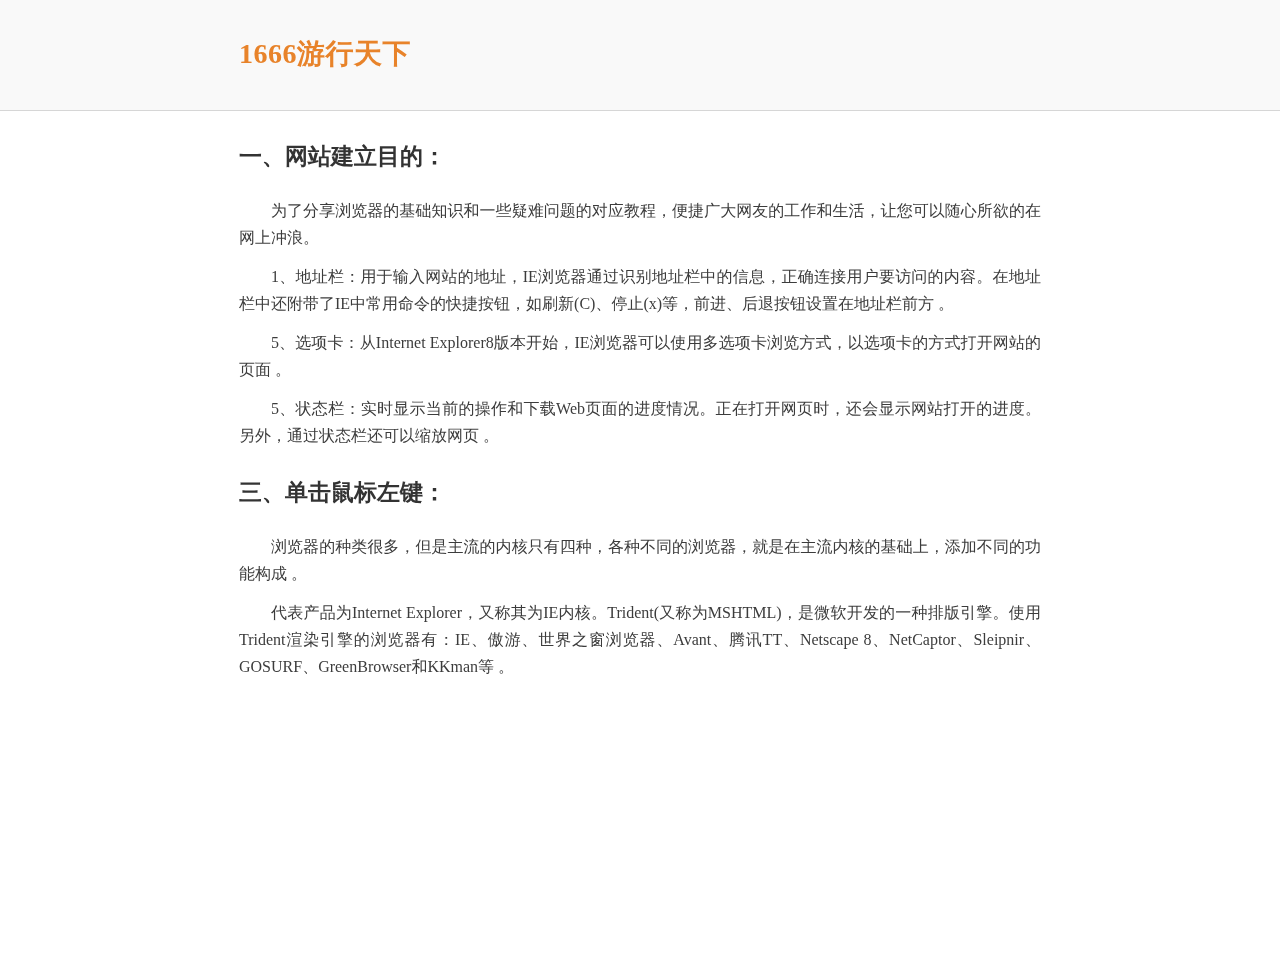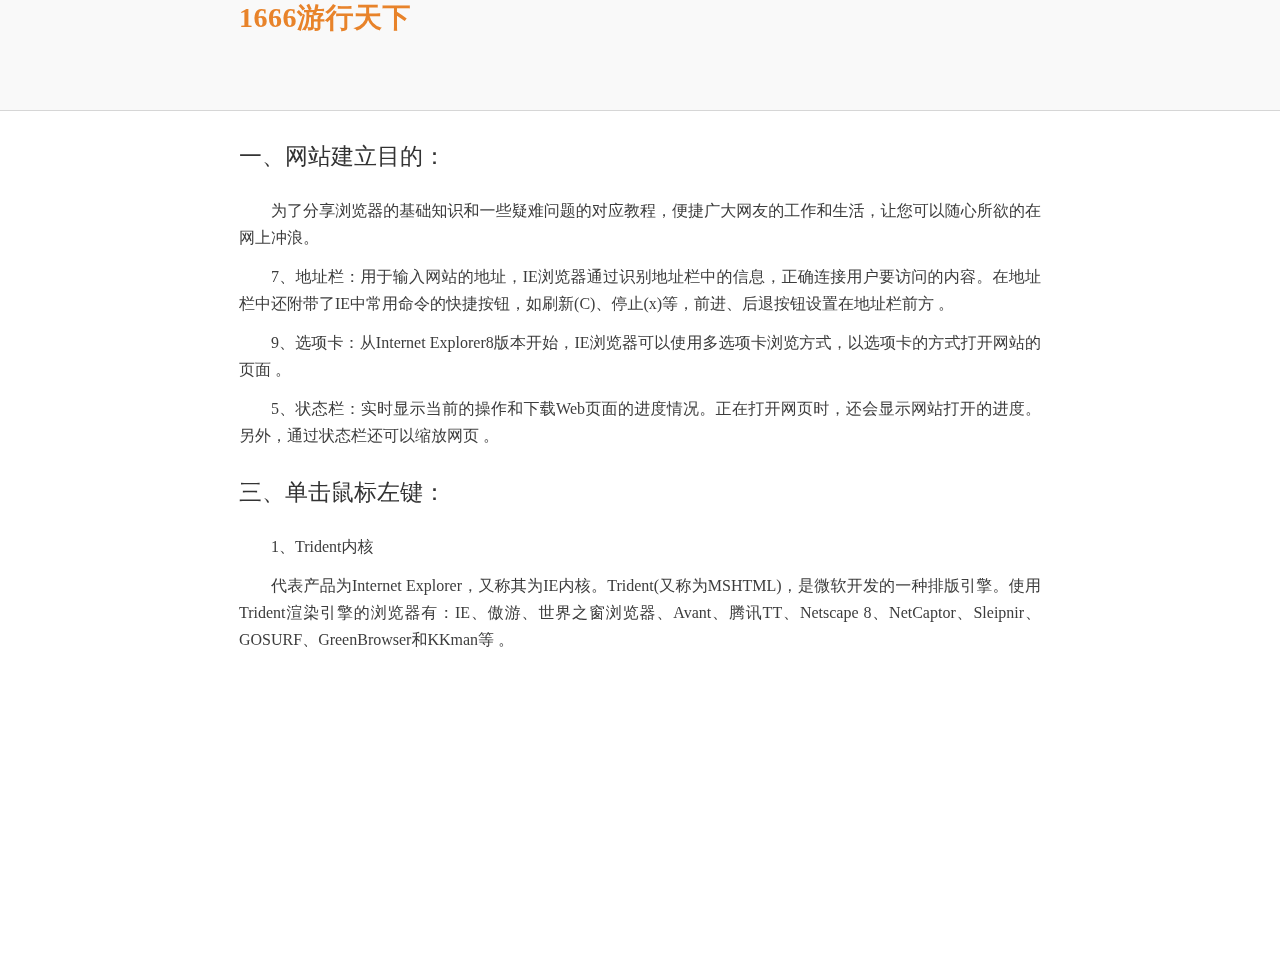--- a/index.html
+++ b/index.html
@@ -25,37 +25,38 @@
     width: 802px;
     margin: 0 auto;
   }
   .site-header {
     background: var(--header-bg);
     border-bottom: 1px solid var(--border-color);
     height: 111px;
   }
   .site-title {
     margin: 0;
+    padding-top: 36px;
     font-family: "Liberation Serif", "DejaVu Serif", serif;
     font-size: 28px;
     line-height: 36px;
     font-weight: bold;
     color: var(--accent-color);
     letter-spacing: 0.5px;
     cursor: pointer;
   }
   .article {
     padding-top: 2px;
     padding-bottom: 20px;
   }
   .article h2 {
     font-family: "Liberation Sans", "DejaVu Sans", sans-serif;
     font-size: 23px;
     line-height: 30px;
-    font-weight: normal;
+    font-weight: bold;
     color: var(--heading-color);
     margin: 28px 0 26px 0;
   }
   .article p {
     font-size: 16px;
     line-height: 27px;
     margin: 8px 0 12px 0;
     text-indent: 2em;
     text-align: justify;
     color: var(--body-color);
@@ -71,24 +72,24 @@
 </header>
 
 <main class="container article">
 
   <section>
     <h2>一、网站建立目的：</h2>
     <p>为了分享浏览器的基础知识和一些疑难问题的对应教程，便捷广大网友的工作和生活，让您可以随心所欲的在网上冲浪。</p>
   </section>
 
   <section>
-    <p>7、地址栏：用于输入网站的地址，IE浏览器通过识别地址栏中的信息，正确连接用户要访问的内容。在地址栏中还附带了IE中常用命令的快捷按钮，如刷新(C)、停止(x)等，前进、后退按钮设置在地址栏前方 。</p>
-    <p>9、选项卡：从Internet Explorer8版本开始，IE浏览器可以使用多选项卡浏览方式，以选项卡的方式打开网站的页面 。</p>
+    <p>1、地址栏：用于输入网站的地址，IE浏览器通过识别地址栏中的信息，正确连接用户要访问的内容。在地址栏中还附带了IE中常用命令的快捷按钮，如刷新(C)、停止(x)等，前进、后退按钮设置在地址栏前方 。</p>
+    <p>5、选项卡：从Internet Explorer8版本开始，IE浏览器可以使用多选项卡浏览方式，以选项卡的方式打开网站的页面 。</p>
     <p>5、状态栏：实时显示当前的操作和下载Web页面的进度情况。正在打开网页时，还会显示网站打开的进度。另外，通过状态栏还可以缩放网页 。</p>
   </section>
 
   <section>
     <h2>三、单击鼠标左键：</h2>
-    <p>1、Trident内核</p>
+    <p>浏览器的种类很多，但是主流的内核只有四种，各种不同的浏览器，就是在主流内核的基础上，添加不同的功能构成 。</p>
     <p>代表产品为Internet Explorer，又称其为IE内核。Trident(又称为MSHTML)，是微软开发的一种排版引擎。使用Trident渲染引擎的浏览器有：IE、傲游、世界之窗浏览器、Avant、腾讯TT、Netscape 8、NetCaptor、Sleipnir、GOSURF、GreenBrowser和KKman等 。</p>
   </section>
 
 </main>
 
 </body></html>

